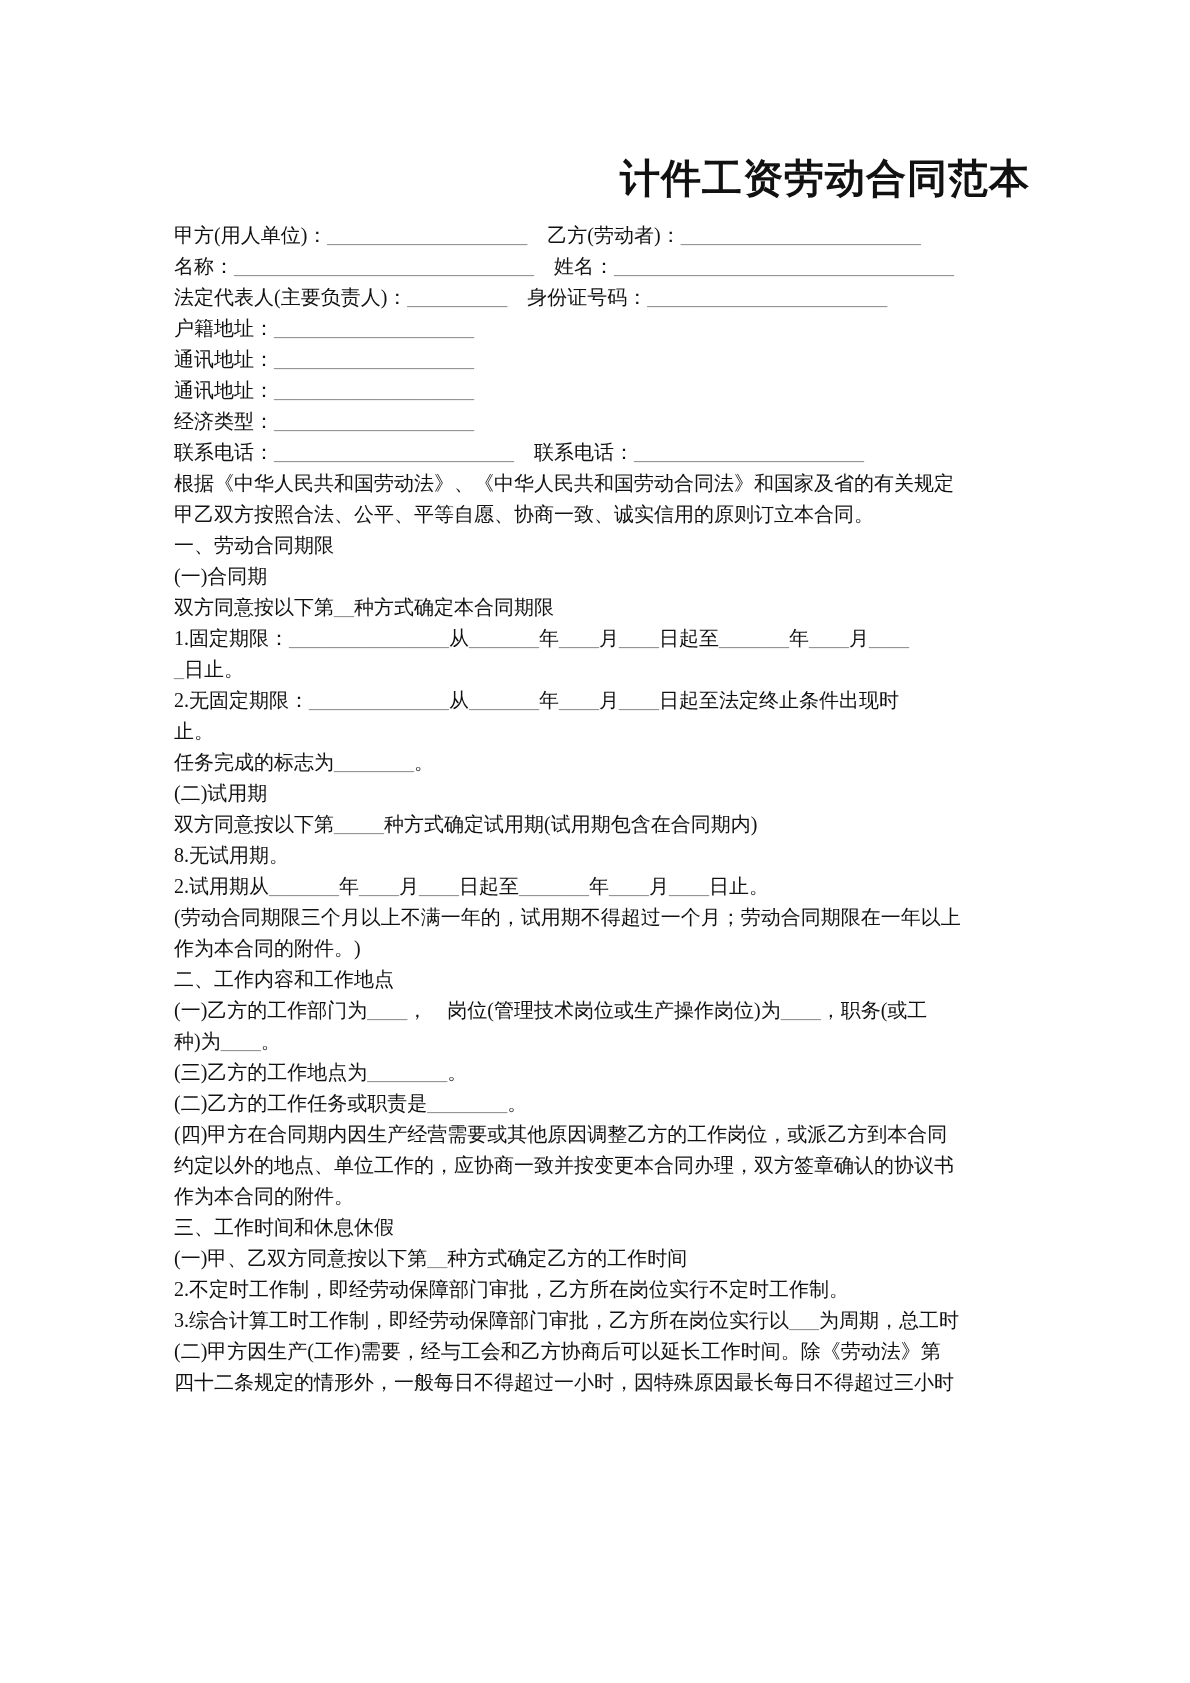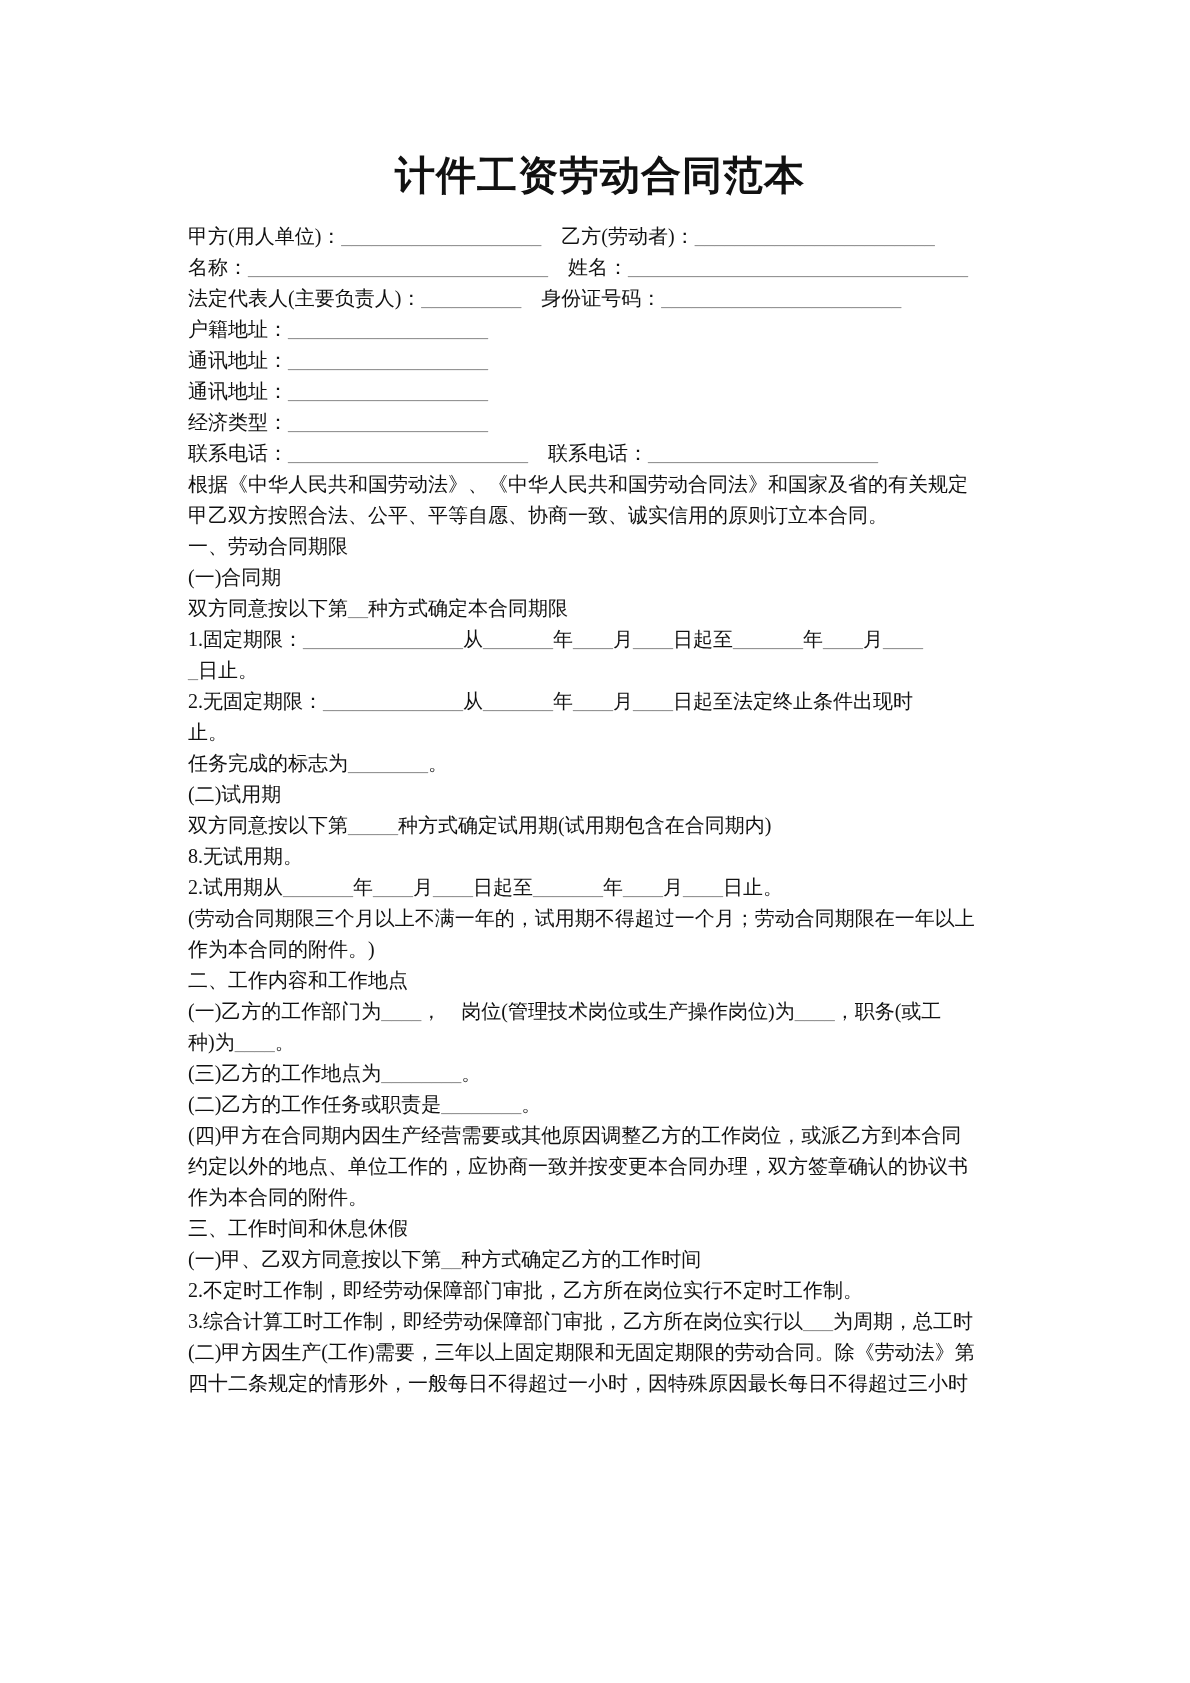--- a/index.html
+++ b/index.html
@@ -18,29 +18,29 @@
     color:var(--text-color);
   }
   .content{
     position:absolute;
     left:170px;
     top:155px;
     width:860px;
   }
   .doc-title{
     margin:0 0 17px 0;
-    text-align:center;
-    font-family:Liberation Mono, monospace;
+    text-align:right;
+    font-family:Liberation Serif, serif;
     font-size:40px;
     font-weight:700;
     line-height:1.2;
     letter-spacing:1px;
     color:var(--text-color);
   }
-  .doc-body{margin:18px;font-family:Liberation Serif, serif;}
+  .doc-body{margin:4px;font-family:Liberation Serif, serif;}
   .line{
     margin:0;
     font-size:20px;
     line-height:31px;
     white-space:pre;
     color:var(--text-color);
   }
   .blank{
     color:var(--blank-color);
     letter-spacing:0;
@@ -82,17 +82,17 @@
         <p class="line">种)为<span class="blank">____</span>。</p>
         <p class="line">(三)乙方的工作地点为<span class="blank">________</span>。</p>
         <p class="line">(二)乙方的工作任务或职责是<span class="blank">________</span>。</p>
         <p class="line">(四)甲方在合同期内因生产经营需要或其他原因调整乙方的工作岗位，或派乙方到本合同</p>
         <p class="line">约定以外的地点、单位工作的，应协商一致并按变更本合同办理，双方签章确认的协议书</p>
         <p class="line">作为本合同的附件。</p>
         <p class="line">三、工作时间和休息休假</p>
         <p class="line">(一)甲、乙双方同意按以下第<span class="blank">__</span>种方式确定乙方的工作时间</p>
         <p class="line">2.不定时工作制，即经劳动保障部门审批，乙方所在岗位实行不定时工作制。</p>
         <p class="line">3.综合计算工时工作制，即经劳动保障部门审批，乙方所在岗位实行以<span class="blank">___</span>为周期，总工时</p>
-        <p class="line">(二)甲方因生产(工作)需要，三年以上固定期限和无固定期限的劳动合同。除《劳动法》第</p>
+        <p class="line">(二)甲方因生产(工作)需要，经与工会和乙方协商后可以延长工作时间。除《劳动法》第</p>
         <p class="line">四十二条规定的情形外，一般每日不得超过一小时，因特殊原因最长每日不得超过三小时</p>
       </div>
   </div>
 </div>
 
 </body></html>

